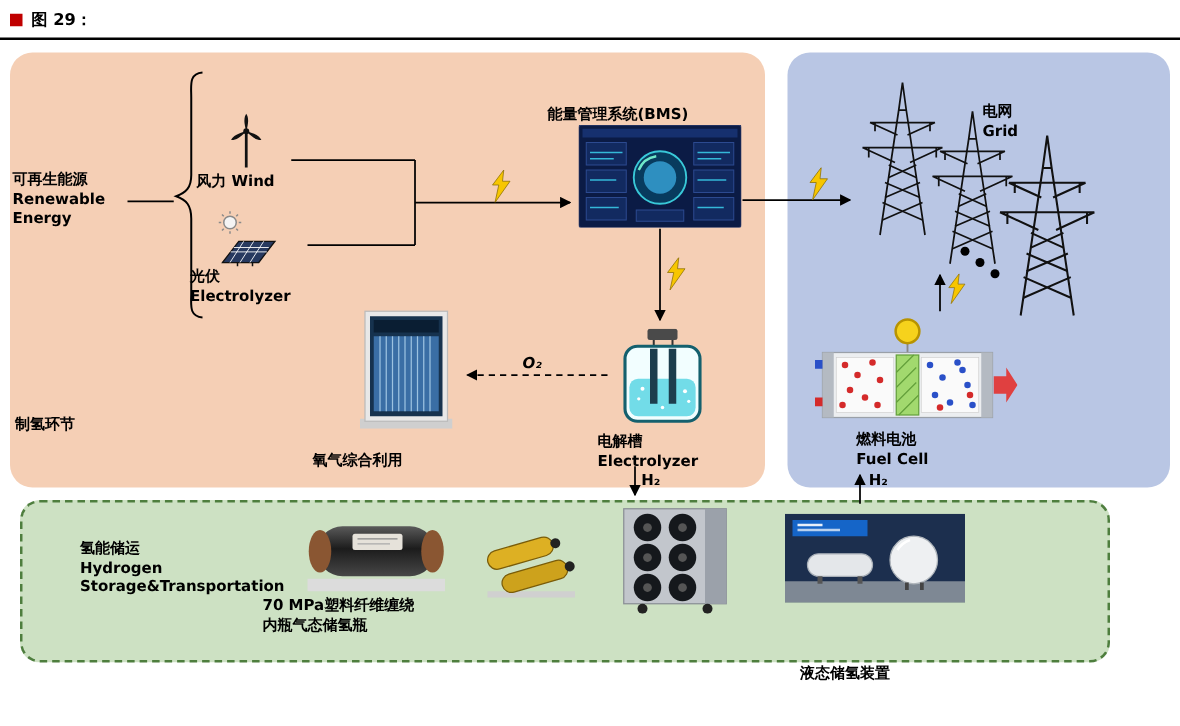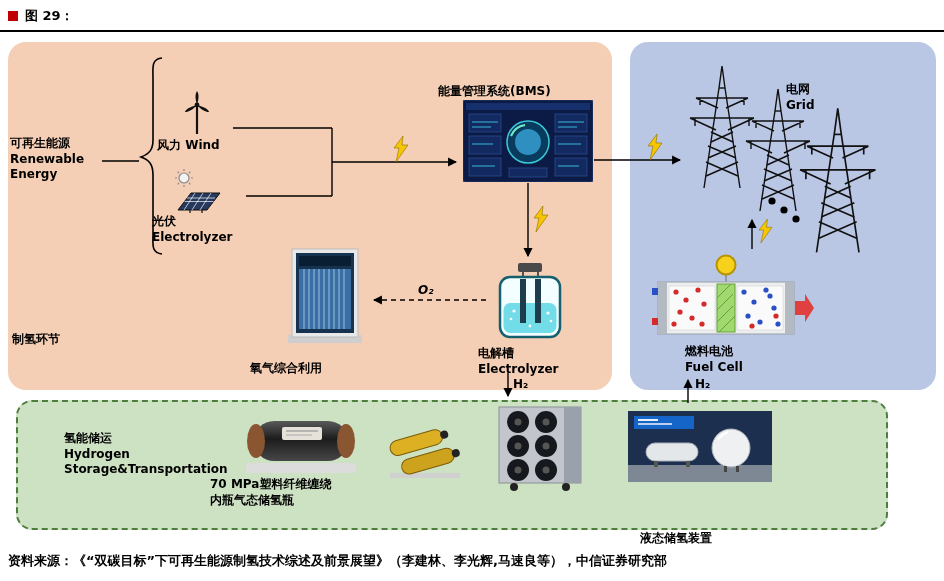--- a/index.html
+++ b/index.html
@@ -305,15 +305,14 @@
     <rect x="58" y="50" width="4" height="6" fill="#555"></rect>
     <circle cx="103" cy="37" r="19" fill="#eef0f2" stroke="#b0b6bc"></circle>
     <path d="M90,29 a19,19 0 0 1 10,-8" stroke="#fff" stroke-width="2" fill="none"></path>
     <rect x="96" y="55" width="3" height="6" fill="#444"></rect>
     <rect x="108" y="55" width="3" height="6" fill="#444"></rect>
   </svg>
   <div class="lbl" style="left:640px;top:484px;width:120px;margin-top:47px;">
     <span>液态储氢装置</span>
   </div>
 
-  <div class="footer">资料来源：《“双碳目标”下可再生能源制氢技术综述及前景展望》（李建林、李光辉,马速良等），中信证券研究部</div>
 
 </div>
 
 </body></html>

